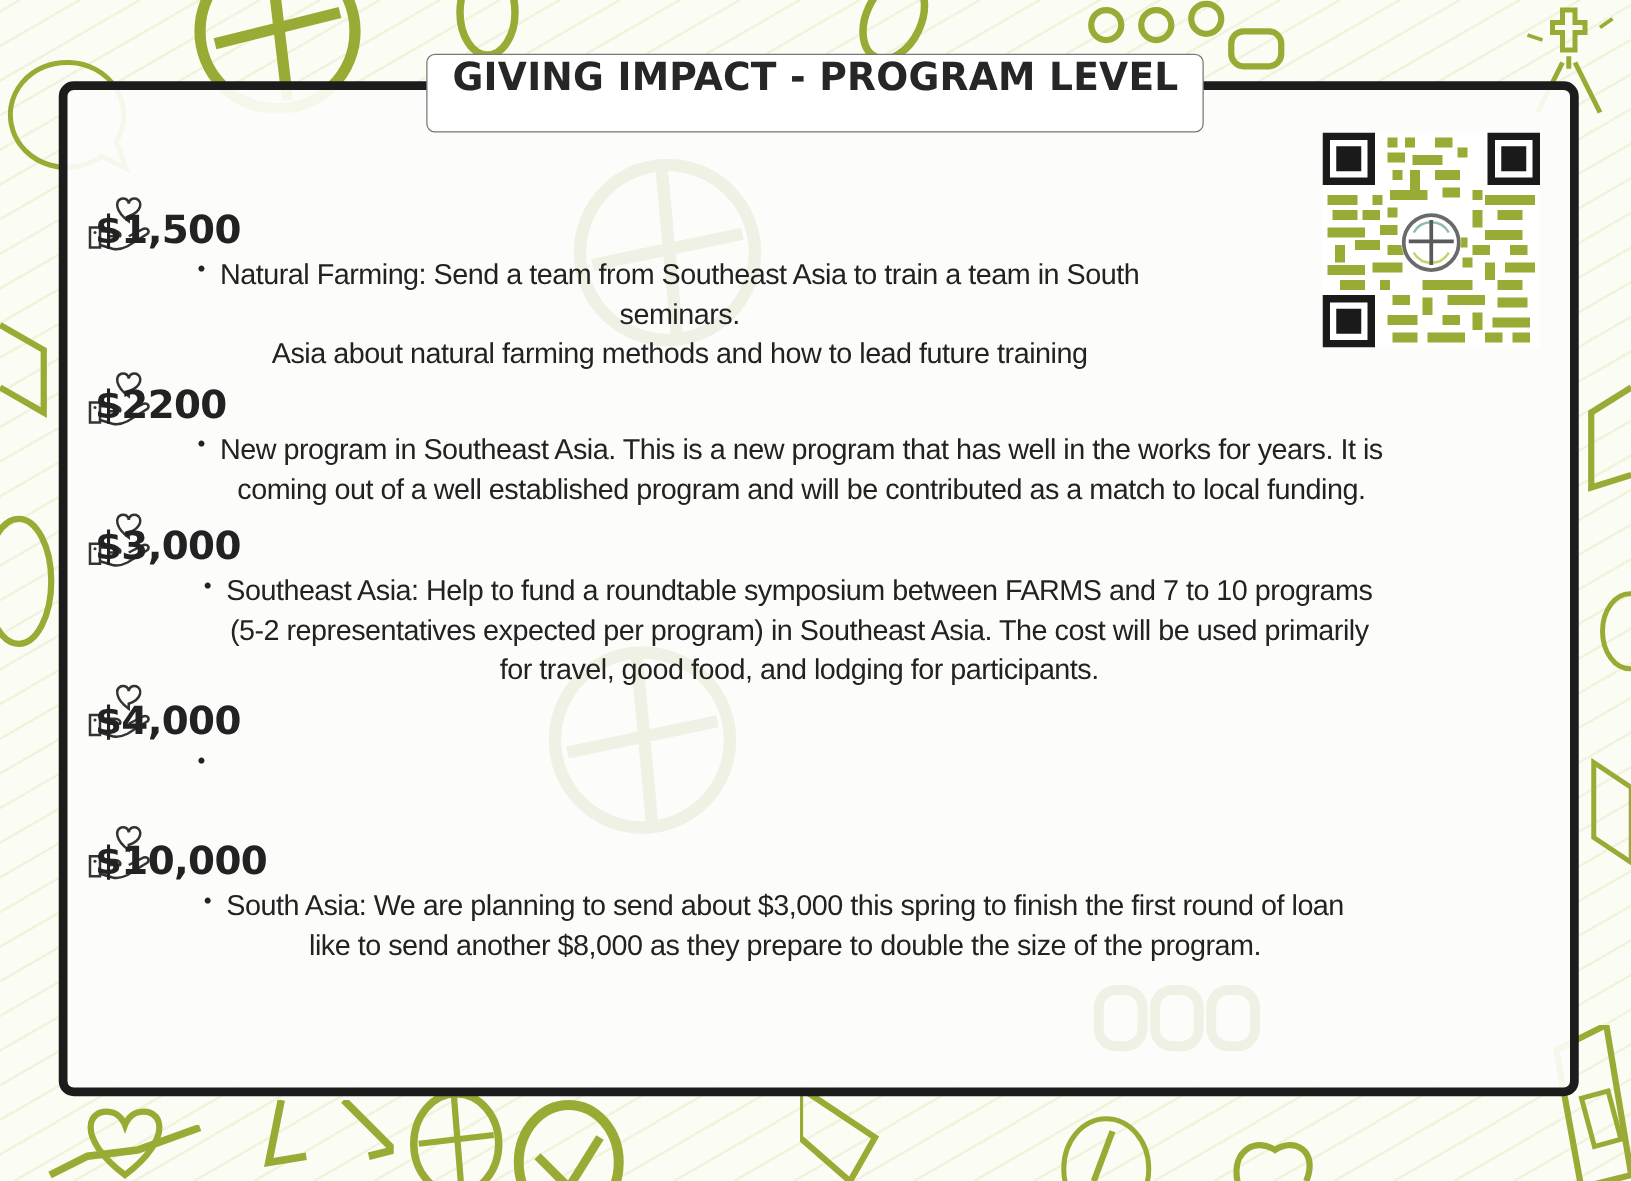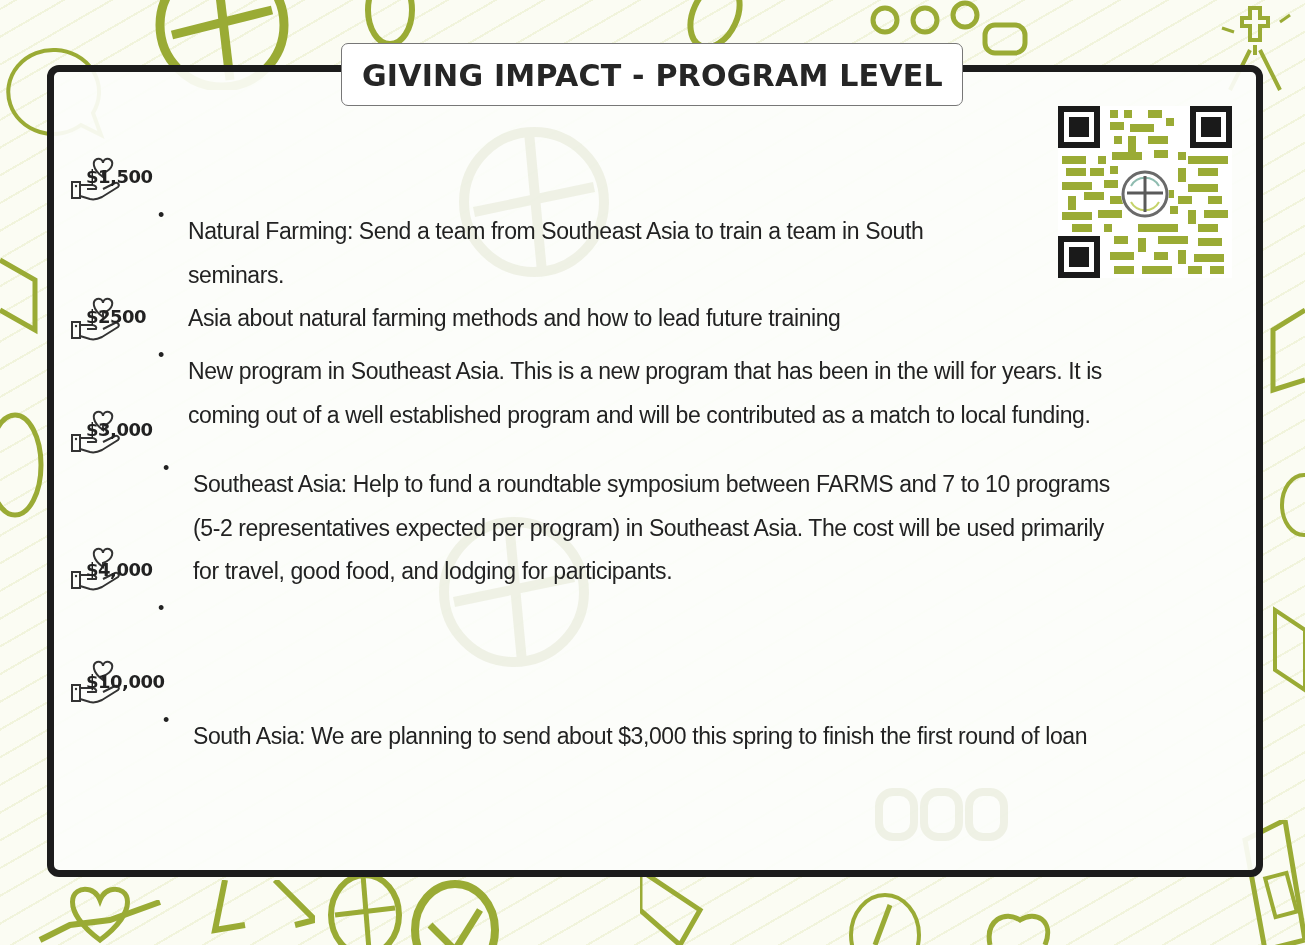--- a/index.html
+++ b/index.html
@@ -1,27 +1,27 @@
 <!DOCTYPE html>
 <html><head>
 <meta charset="utf-8">
 <style>
   html,body{margin:0;padding:0;}
   body{width:1305px;height:945px;position:relative;overflow:hidden;background:#fbfcf3;font-family:"Liberation Sans",sans-serif;}
   .stripes{position:absolute;inset:0;background:repeating-linear-gradient(-30deg,#fbfcf3 0 22px,#f1f4dc 22px 24px);}
   .bg-icon{position:absolute;}
   .card{position:absolute;left:47px;top:65px;width:1216px;height:812px;border:7px solid #1c1c1c;border-radius:12px;background:rgba(252,253,250,0.93);box-sizing:border-box;}
-  .title-box{position:absolute;left:341px;top:43px;width:622px;height:63px;background:#fff;border:1.5px solid #777;border-radius:7px;box-sizing:border-box;display:flex;align-items:center;justify-content:center;}
+  .title-box{position:absolute;left:341px;top:43px;width:622px;height:63px;background:#fff;border:1.5px solid #777;border-radius:7px;box-sizing:border-box;display:flex;justify-content:center;}
   .title{font-family:"DejaVu Sans",sans-serif;font-weight:bold;font-size:31px;color:#262626;letter-spacing:0.2px;transform:scaleX(0.97);}
   .qr{position:absolute;left:1058px;top:106px;width:174px;height:172px;}
   .tier{position:absolute;left:70px;}
-  .amount{position:absolute;left:86px;font-weight:bold;font-size:18px;color:#222;font-family:"DejaVu Sans",sans-serif;letter-spacing:-0.5px;}
+  .amount{position:absolute;left:76px;font-weight:bold;font-size:31px;color:#222;font-family:"DejaVu Sans",sans-serif;letter-spacing:-0.5px;}
   .desc{position:absolute;font-size:23px;line-height:27.5px;color:#222;font-family:"Liberation Sans",sans-serif;letter-spacing:-0.4px;}
   .desc .bullet{position:absolute;left:-14px;top:0;font-size:18px;}
-  .desc p{margin:16px;white-space:nowrap;}
+  .desc p{margin:4px;white-space:nowrap;text-align:center;}
 </style>
 </head>
 <body>
 
 <div class="stripes"></div>
 
 <svg class="bg-icon" style="left:152px;top:-10px" width="140" height="100" viewBox="0 0 140 100">
     <circle cx="70" cy="35" r="62" fill="none" stroke="#9aab35" stroke-width="9"></circle>
     <line x1="20" y1="45" x2="120" y2="20" stroke="#9aab35" stroke-width="9"></line>
     <line x1="65" y1="-20" x2="78" y2="90" stroke="#9aab35" stroke-width="9"></line>
@@ -211,24 +211,24 @@
   </div>
 </div>
 
 <div>
   <svg class="tier" style="top:295px" width="52" height="48" viewBox="0 0 52 48">
     <path d="M33 22C22 14 22 6 27 4c3-1 6 1 6 4 0-3 3-5 6-4 5 2 5 10-6 14z" fill="none" stroke="#333" stroke-width="2"></path>
     <rect x="2" y="27" width="8" height="16" fill="none" stroke="#333" stroke-width="2"></rect>
     <circle cx="6" cy="31" r="1.2" fill="#333"></circle>
     <path d="M10 30h12c3 0 5 2 4 4h-9M10 41l10 3c4 1 8 0 12-2l16-10c2-2 0-5-3-4l-12 6" fill="none" stroke="#333" stroke-width="2"></path>
   </svg>
-  <div class="amount" style="top:306px">$2500</div>
+  <div class="amount" style="top:306px">$2200</div>
   <div class="desc" style="left:172px;top:342px">
     <span class="bullet">•</span>
-    <p>New program in Southeast Asia. This is a new program that has been in the will for years. It is</p>
+    <p>New program in Southeast Asia. This is a new program that has well in the works for years. It is</p>
     <p>coming out of a well established program and will be contributed as a match to local funding.</p>
   </div>
 </div>
 
 <div>
   <svg class="tier" style="top:408px" width="52" height="48" viewBox="0 0 52 48">
     <path d="M33 22C22 14 22 6 27 4c3-1 6 1 6 4 0-3 3-5 6-4 5 2 5 10-6 14z" fill="none" stroke="#333" stroke-width="2"></path>
     <rect x="2" y="27" width="8" height="16" fill="none" stroke="#333" stroke-width="2"></rect>
     <circle cx="6" cy="31" r="1.2" fill="#333"></circle>
     <path d="M10 30h12c3 0 5 2 4 4h-9M10 41l10 3c4 1 8 0 12-2l16-10c2-2 0-5-3-4l-12 6" fill="none" stroke="#333" stroke-width="2"></path>
@@ -259,14 +259,15 @@
   <svg class="tier" style="top:658px" width="52" height="48" viewBox="0 0 52 48">
     <path d="M33 22C22 14 22 6 27 4c3-1 6 1 6 4 0-3 3-5 6-4 5 2 5 10-6 14z" fill="none" stroke="#333" stroke-width="2"></path>
     <rect x="2" y="27" width="8" height="16" fill="none" stroke="#333" stroke-width="2"></rect>
     <circle cx="6" cy="31" r="1.2" fill="#333"></circle>
     <path d="M10 30h12c3 0 5 2 4 4h-9M10 41l10 3c4 1 8 0 12-2l16-10c2-2 0-5-3-4l-12 6" fill="none" stroke="#333" stroke-width="2"></path>
   </svg>
   <div class="amount" style="top:671px">$10,000</div>
   <div class="desc" style="left:177px;top:707px">
     <span class="bullet">•</span>
     <p>South Asia: We are planning to send about $3,000 this spring to finish the first round of loan</p>
+    <p>like to send another $8,000 as they prepare to double the size of the program.</p>
   </div>
 </div>
 
 </body></html>

